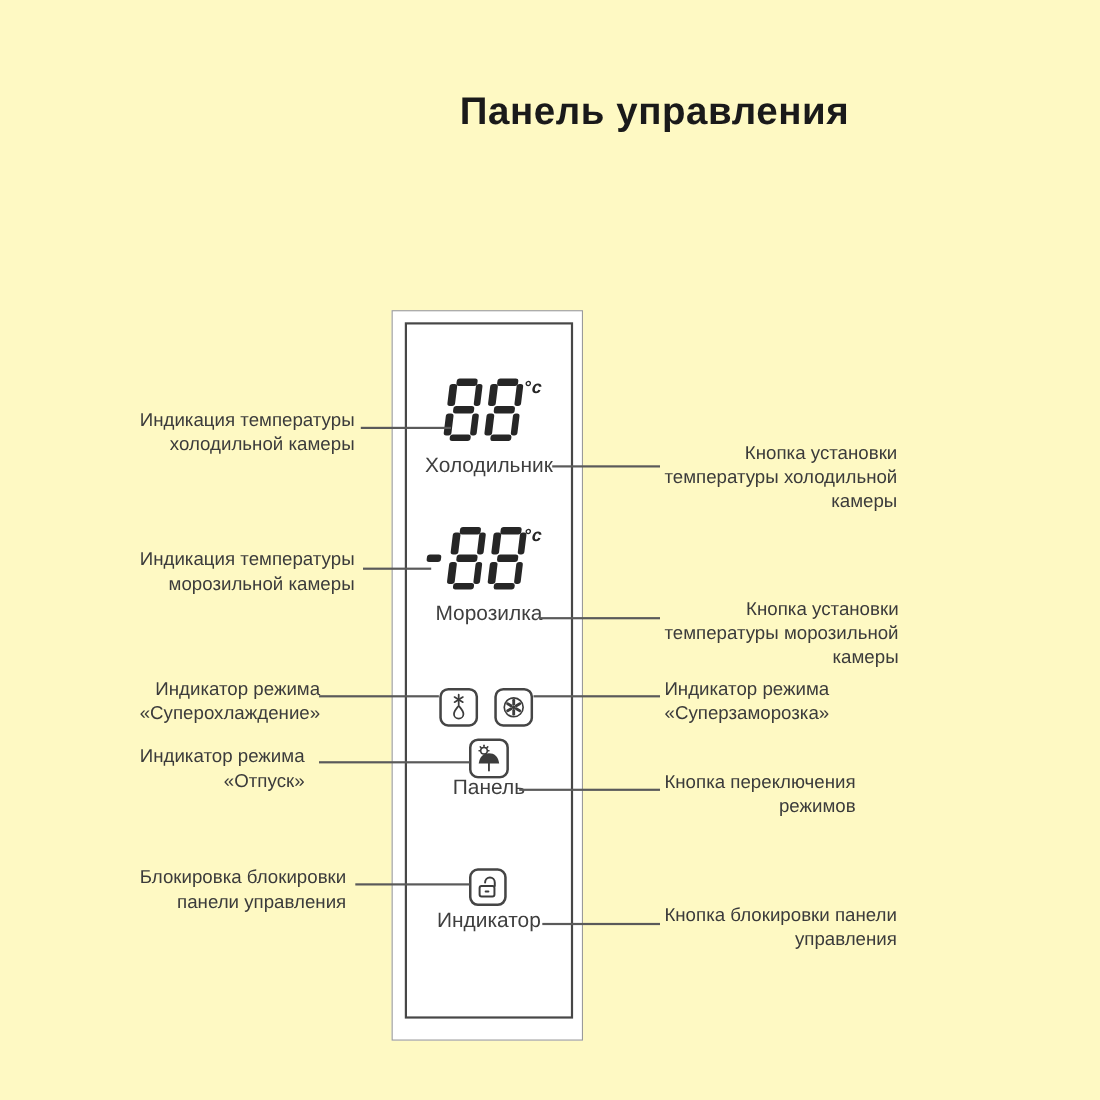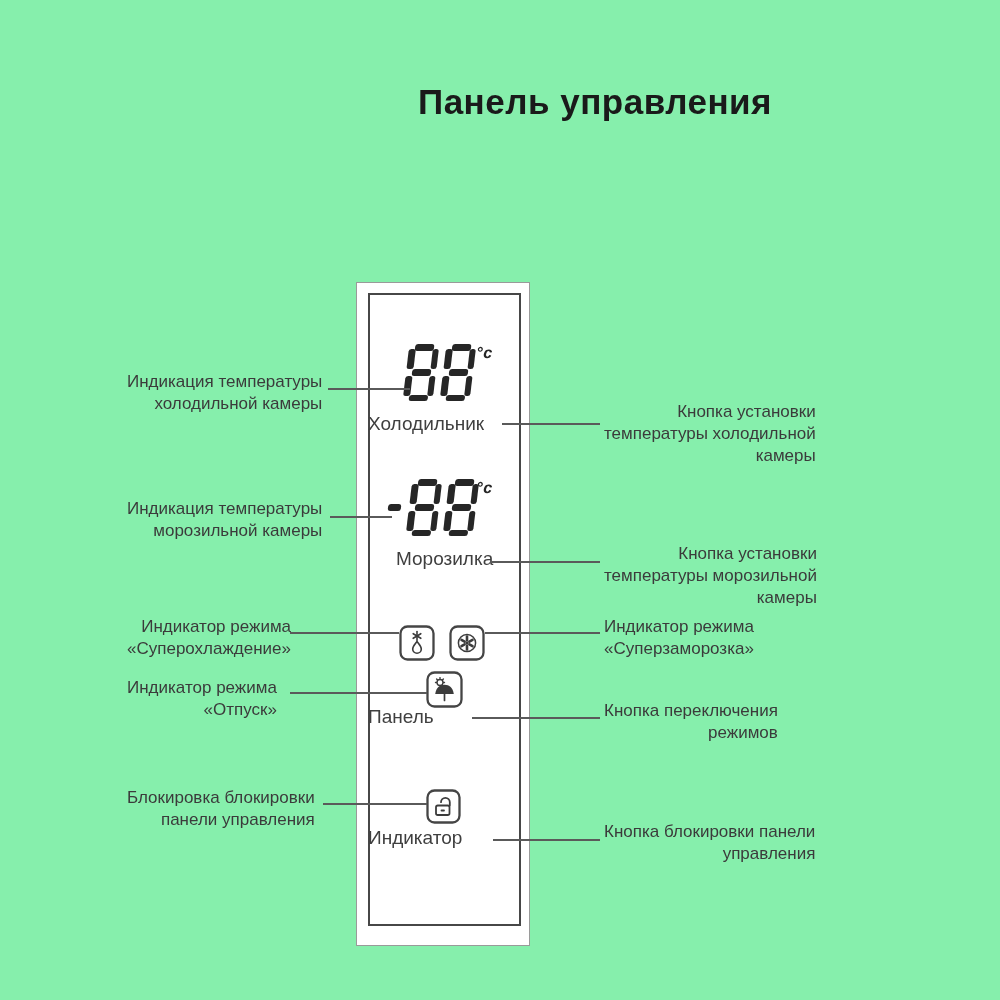--- a/index.html
+++ b/index.html
@@ -1,17 +1,17 @@
 <!DOCTYPE html>
 <html><head>
 <meta charset="utf-8">
 <style>
   html,body{margin:0;padding:0;background:#fff;}
   .stage{
-    position:relative;width:1000px;height:1000px;background:#86efac;
+    position:relative;width:1000px;height:1000px;background:#fef9c3;
     font-family:"Liberation Sans", sans-serif;overflow:hidden;margin:0 auto;
   }
   .page-title{
     position:absolute;left:418px;top:82px;
     font-size:35px;font-weight:700;color:#1a1a1a;letter-spacing:.5px;
     white-space:nowrap;
   }
   .panel-outer{
     position:absolute;left:356px;top:282px;width:174px;height:664px;
     border:1.5px solid #9a9a9a;background:#fff;box-sizing:border-box;
@@ -19,21 +19,21 @@
   .panel-inner{
     position:absolute;left:368px;top:293px;width:153px;height:633px;
     border:2px solid #474747;background:#fff;box-sizing:border-box;
   }
   .callout{position:absolute;height:2px;background:#5a5a5a;z-index:6;}
   .side-label{
     position:absolute;font-size:17px;line-height:22px;color:#3b3b3b;
     white-space:pre-line;z-index:4;text-align:right;
   }
   .panel-word{
-    position:absolute;left:368px;width:153px;
+    position:absolute;left:368px;width:153px;text-align:center;
     font-size:19px;color:#3f3f3f;z-index:5;white-space:nowrap;
   }
   
   .seg-display{position:absolute;display:flex;gap:7px;transform:skewX(-7deg);z-index:5;}
   .seg-digit{position:relative;width:30px;height:57px;}
   .seg-digit.seg-minus{width:14px;}
   .seg{position:absolute;display:block;background:#262626;border-radius:2.5px;}
   .seg-a{left:6px;top:0;width:19px;height:6.5px}
   .seg-b{right:0;top:5px;width:6.5px;height:20px}
   .seg-c{right:0;bottom:5px;width:6.5px;height:20px}
@@ -98,21 +98,21 @@
         <i class="seg seg-a"></i>
         <i class="seg seg-b"></i>
         <i class="seg seg-c"></i>
         <i class="seg seg-d"></i>
         <i class="seg seg-e"></i>
         <i class="seg seg-f"></i>
         <i class="seg seg-g"></i>
       </div>
     </div>
   <div class="display-unit" style="left:476px;top:479px;">°c</div>
-  <div class="panel-word" style="top:548px;padding-left:28px;">Морозилка</div>
+  <div class="panel-word" style="top:548px;">Морозилка</div>
 
   <div class="icon-box" style="left:399px;top:625px;">
     <svg width="36" height="36" viewBox="0 0 36 36">
       <rect x="1.5" y="1.5" width="33" height="33" rx="7" fill="none" stroke="#454545" stroke-width="2.3"></rect>
       <g stroke="#3c3c3c" stroke-width="1.6" stroke-linecap="round">
         <line x1="18" y1="6.5" x2="18" y2="15.5"></line>
         <line x1="14.2" y1="8.7" x2="21.8" y2="13.3"></line>
         <line x1="14.2" y1="13.3" x2="21.8" y2="8.7"></line>
       </g>
       <path d="M18 16.5 c-2.2 3 -4.3 5 -4.3 7.5 a4.3 4.3 0 0 0 8.6 0 c0 -2.5 -2.1 -4.5 -4.3 -7.5 Z" fill="none" stroke="#3c3c3c" stroke-width="1.6" stroke-linejoin="round"></path>

